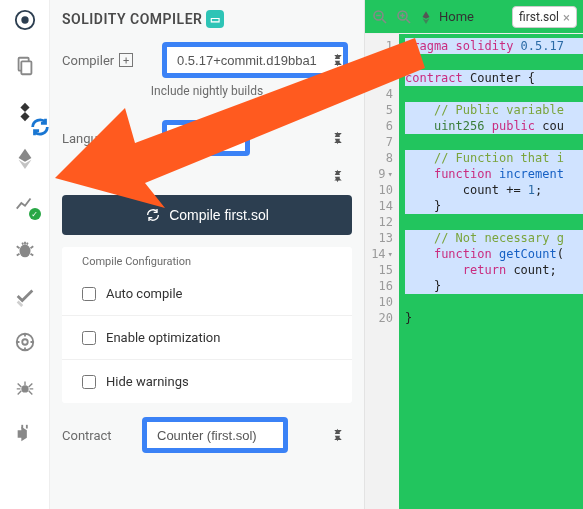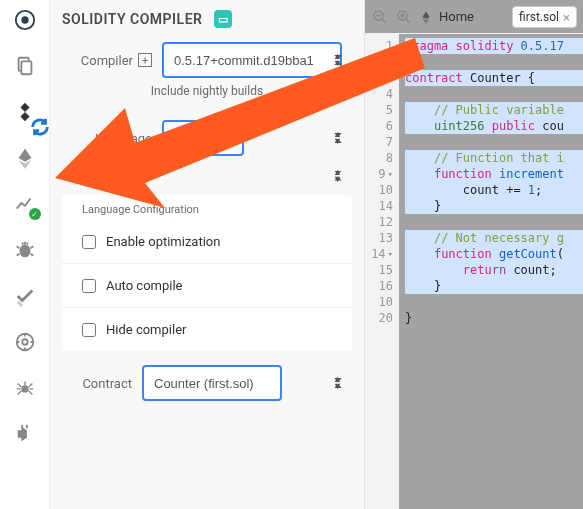--- a/index.html
+++ b/index.html
@@ -10,45 +10,45 @@
   
   .icon-rail { width: 50px; background: #fff; border-right: 1px solid #eee; display: flex; flex-direction: column; align-items: center; padding-top: 6px; gap: 18px; }
   .rail-icon { width: 28px; height: 28px; display: flex; align-items: center; justify-content: center; color: #5a5a5a; position: relative; }
   .rail-icon svg { width: 22px; height: 22px; }
   .badge-green { position: absolute; bottom: -2px; right: -2px; width: 12px; height: 12px; background: #28a745; border-radius: 50%; display:flex;align-items:center;justify-content:center;}
   .badge-green::after{content:"✓";color:#fff;font-size:8px;}
   .badge-blue { position: absolute; bottom: -4px; right: -4px; width: 14px; height: 14px; }
   
   
   .panel { width: 315px; background: #f7f8f8; border-right: 1px solid #e3e3e3; padding: 10px 12px; overflow:hidden;}
-  .panel-title { font-size: 14px; font-weight: 600; color: #4a4a4a; letter-spacing: .5px; display:flex;align-items:center;gap:12px;margin-bottom:14px;}
+  .panel-title { font-size: 14px; font-weight: 600; color: #4a4a4a; letter-spacing: .5px; display:flex;align-items:center;gap:4px;margin-bottom:14px;}
   .title-badge{background:#2ec4b6;color:#fff;border-radius:4px;width:18px;height:18px;display:flex;align-items:center;justify-content:center;font-size:11px;}
   
   .form-row { display:flex; align-items:center; gap:10px; margin-bottom:12px;}
-  .form-label { flex:0 0 90px; text-align:right; color:#6b6b6b; font-size:13px; display:flex;align-items:center;justify-content:flex-end;gap:5px;white-space:nowrap;}
-  .form-select { flex:1; height:36px; border:2px solid #3b82f6; border-radius:4px; background:#fff; padding:0 26px 0 10px; font-size:13px; color:#555; appearance:none; position:relative;}
+  .form-label { flex:0 0 90px; text-align:right; color:#6b6b6b; font-size:13px; display:flex;align-items:center;gap:5px;white-space:nowrap;}
+  .form-select { flex:1; height:36px; border:5px solid #3b82f6; border-radius:4px; background:#fff; padding:0 26px 0 10px; font-size:13px; color:#555; appearance:none; position:relative;}
   .select-wrap{flex:1;position:relative;}
   .select-wrap::after{content:"";position:absolute;right:10px;top:50%;transform:translateY(-50%);width:0;height:0;border-left:4px solid transparent;border-right:4px solid transparent;border-top:5px solid #555;border-bottom:5px solid #555;clip-path:polygon(0 0,100% 0,50% 40%,50% 60%,100% 100%,0 100%,50% 60%,50% 40%);}
   .select-arrows{position:absolute;right:10px;top:50%;transform:translateY(-50%);font-size:9px;line-height:7px;color:#555;}
   
   .nightly{font-size:12px;color:#6b6b6b;text-align:center;margin:-6px 0 22px 0;}
   
   .compile-btn{width:100%;background:#2c3e50;color:#fff;border:none;border-radius:4px;height:40px;font-size:14px;display:flex;align-items:center;justify-content:center;gap:8px;cursor:pointer;margin:6px 0 12px 0;}
   .compile-btn svg{width:16px;height:16px;}
   
   .config-section{background:#fff;border-radius:3px;}
   .config-title{font-size:11px;color:#6b6b6b;padding:8px 10px 4px 20px;}
   .check-row{padding:14px 10px 14px 20px;display:flex;align-items:center;gap:10px;border-bottom:1px solid #f0f0f0;}
   .check-row:last-child{border-bottom:none;}
   .check-row input{width:14px;height:14px;}
   .check-row label{font-size:13px;color:#333;}
   .contract-row{display:flex;align-items:center;gap:10px;margin-top:14px;}
   
   
-  .right { flex:1; display:flex; flex-direction:column; background:#a3a3a3;}
+  .right { flex:1; display:flex; flex-direction:column; background:#22c55e;}
   .topbar{height:34px;display:flex;align-items:center;gap:6px;padding:0 6px;border-bottom:1px solid #eee;}
   .topbar .spacer{flex:1;}
   .top-icon{width:18px;height:18px;display:flex;align-items:center;justify-content:center;color:#888;}
   .eth-icon{width:14px;height:14px;}
   .home-link{font-size:13px;color:#333;margin-right:8px;}
   .tab{border:1px solid #ccc;border-radius:4px;padding:3px 6px;display:flex;align-items:flex-end;gap:4px;font-size:12px;color:#333;background:#fff;}
   .tab .close{color:#999;font-size:13px;line-height:1;}
   
   .editor{flex:1;display:flex;font-family:Consolas,Monaco,monospace;font-size:12px;line-height:16px;}
   .gutter{background:#f2f2f2;color:#9a9a9a;text-align:right;padding:4px 6px 0 0;width:34px;user-select:none;}
@@ -175,34 +175,41 @@
       </div>
     </div>
 
     <div class="form-row">
       <div class="form-label">EVM Version</div>
       <div class="select-wrap">
         <div class="select-arrows">▲<br>▼</div>
       </div>
     </div>
 
+    <button class="compile-btn">
+      <svg viewBox="0 0 24 24" fill="none" stroke="#fff" stroke-width="2">
+          <path d="M4 12a8 8 0 0 1 14-5M20 12a8 8 0 0 1-14 5"></path>
+          <path d="M18 3v5h-5M6 21v-5h5"></path>
+        </svg>
+      <span>Compile first.sol</span>
+    </button>
 
     <div class="config-section">
-      <div class="config-title">Language Configuration</div>
+      <div class="config-title">Compile Configuration</div>
+      <div class="check-row">
+        <input type="checkbox" style="">
+        <label>Auto compile</label>
+      </div>
       <div class="check-row">
         <input type="checkbox" style="">
         <label>Enable optimization</label>
       </div>
       <div class="check-row">
         <input type="checkbox" style="">
-        <label>Auto compile</label>
-      </div>
-      <div class="check-row">
-        <input type="checkbox" style="">
-        <label>Hide compiler</label>
+        <label>Hide warnings</label>
       </div>
     </div>
 
     <div class="contract-row">
       <div class="form-label" style="flex:0 0 70px">Contract</div>
       <div class="select-wrap">
         <select class="form-select">
           <option>Counter (first.sol)</option>
         </select>
         <div class="select-arrows">▲<br>▼</div>

